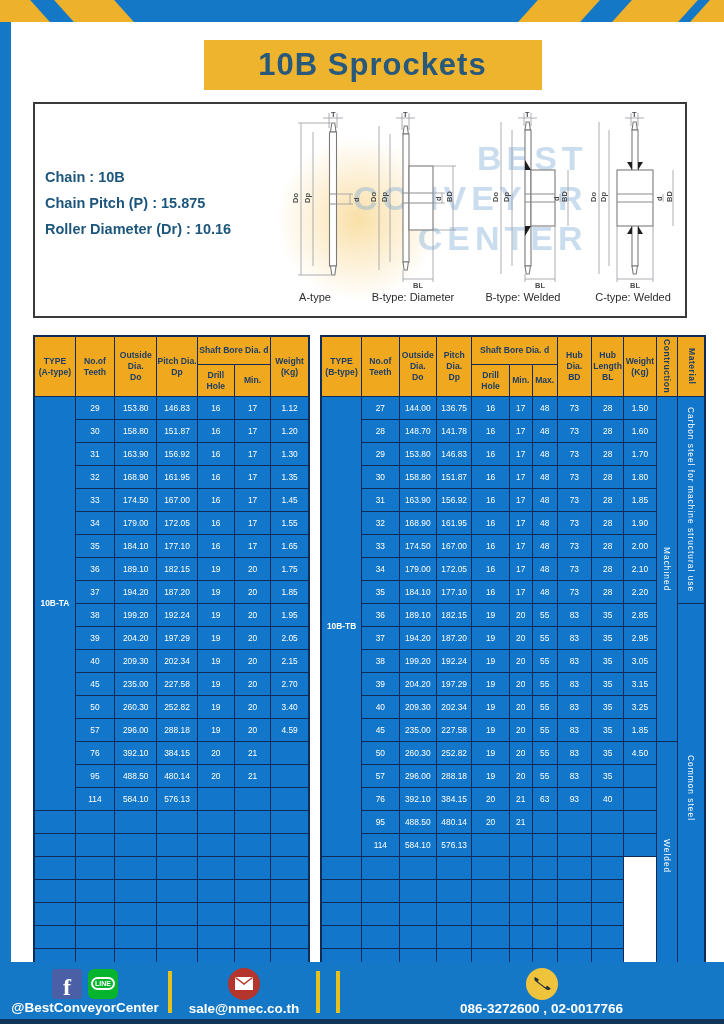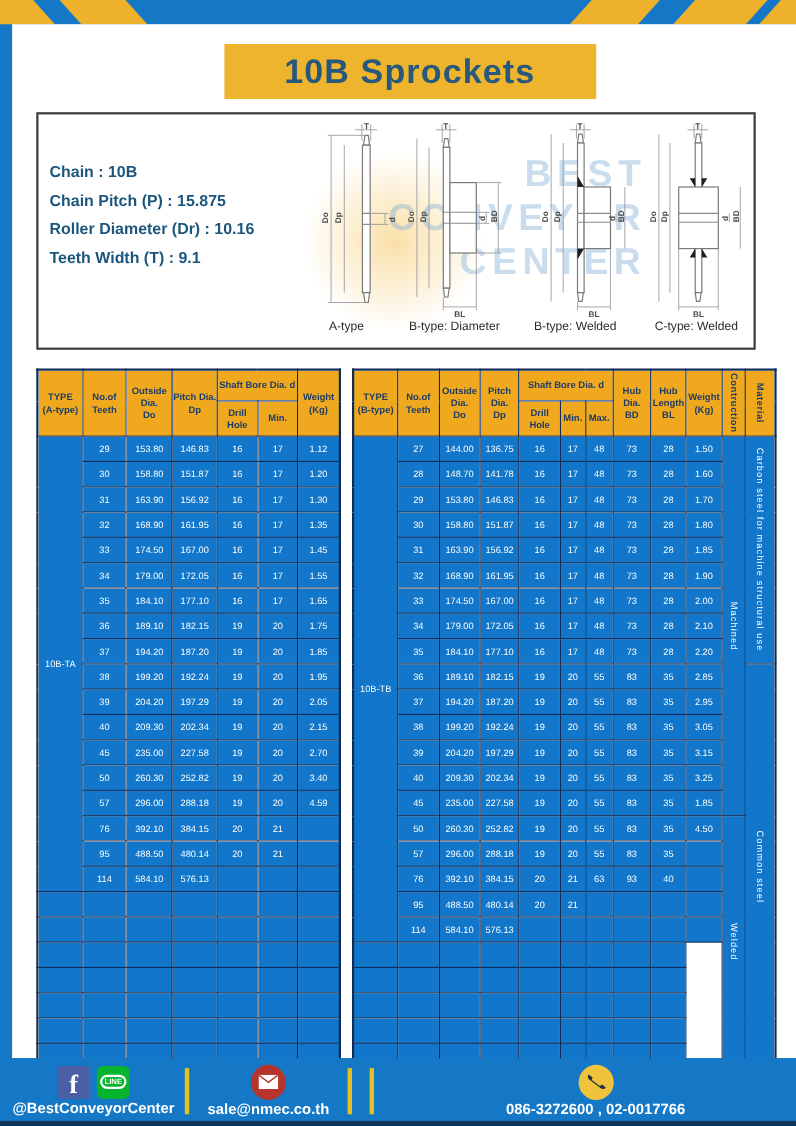--- a/index.html
+++ b/index.html
@@ -13,21 +13,21 @@
   .stripe.r{transform:skewX(-42deg);}
 
   
   .paper{position:absolute;top:22px;left:11px;right:11px;bottom:62px;background:#ffffff;}
 
   .title-banner{margin:18px auto 0;width:338px;height:50px;background:#eeb42e;display:flex;align-items:center;justify-content:center;}
   .title-banner .t{font-size:31px;font-weight:bold;color:#28597c;letter-spacing:1px;}
 
   
   .spec-panel{position:relative;margin:12px auto 0;margin-left:22px;width:650px;height:212px;border:2px solid #3a3a3a;background:#fff;overflow:hidden;}
-  .spec-list{position:absolute;left:10px;top:40px;z-index:2;}
+  .spec-list{position:absolute;left:10px;top:60px;z-index:2;}
   .spec-line{font-size:14.5px;font-weight:bold;color:#1d567c;line-height:26px;white-space:nowrap;}
   .watermark{position:absolute;left:318px;top:34px;z-index:0;text-align:right;font-weight:bold;font-size:34px;line-height:40px;letter-spacing:5px;color:rgba(122,170,212,0.40);}
   .butterfly{position:absolute;left:238px;top:30px;width:170px;height:170px;z-index:0;background:radial-gradient(circle at 50% 50%, rgba(245,198,96,0.55), rgba(245,198,96,0) 68%);}
   .diagram{position:absolute;top:6px;width:100px;height:200px;z-index:1;text-align:center;}
   .diagram svg{display:block;margin:0 auto;}
   .diagram .cap{font-size:11px;color:#2b2b2b;margin-top:1px;}
   .dg-line{stroke:#8a8a8a;stroke-width:1;fill:none;}
   .dg-dim{stroke:#9a9aa2;stroke-width:0.8;fill:none;}
   .dg-shape{stroke:#7a7a7a;stroke-width:1.1;fill:#ffffff;}
   .dg-weld{fill:#1d1d1d;stroke:none;}
@@ -36,21 +36,21 @@
   
   .tables{display:flex;margin-left:22px;margin-top:17px;gap:10px;align-items:flex-start;}
   table.spk{border-collapse:collapse;table-layout:fixed;border:2.5px solid #0e2c57;}
   table.spk td{border:1.5px solid #0e2c57;text-align:center;vertical-align:middle;padding:0;overflow:hidden;}
   table.spk thead td{background:#f0a91f;color:#1e3d66;font-weight:bold;font-size:8.6px;line-height:1.25;white-space:pre-line;}
   table.spk tbody td{background:#1277ca;color:#ffffff;font-size:8.4px;height:22px;line-height:1;}
   .ta{width:277px;}
   .tb{width:386px;}
   tr.hrow1 td{height:27px;}
   tr.hrow2 td{height:31px;}
-  td.type-cell{font-size:9px;font-weight:normal;}
+  td.type-cell{font-size:9px;font-weight:bold;}
   .vtext{writing-mode:vertical-rl;margin:0 auto;font-size:8.4px;letter-spacing:1px;white-space:nowrap;}
   .vhead{writing-mode:vertical-rl;margin:0 auto;font-size:8.6px;font-weight:bold;letter-spacing:0.5px;}
 
   
   .footer{position:absolute;left:0;right:0;bottom:0;height:62px;background:#1478c6;border-bottom:5px solid #113459;box-sizing:border-box;display:flex;align-items:center;padding:2px 10px 0 10px;}
   .fgroup{display:flex;flex-direction:column;align-items:center;justify-content:center;gap:1px;}
   .fgroup .icons{display:flex;gap:6px;align-items:center;}
   .fgroup .flabel{font-size:13.5px;font-weight:bold;color:#ffffff;white-space:nowrap;}
   .fsep{width:4px;height:42px;background:#e6c01f;margin:0 8px;flex:0 0 auto;}
   .g1{flex:0 0 150px;} .g2{flex:0 0 128px;} .g3{flex:0 0 222px;} .g4{flex:1;}
@@ -86,21 +86,20 @@
       <div class="watermark">
         <div>BEST</div>
         <div>CONVEYOR</div>
         <div>CENTER</div>
       </div>
 
       <div class="spec-list">
         <div class="spec-line">Chain : 10B</div>
         <div class="spec-line">Chain Pitch (P) : 15.875</div>
         <div class="spec-line">Roller Diameter (Dr) : 10.16</div>
-        <div class="spec-line">Teeth Width (T) : 9.1</div>
       </div>
 
       <div class="diagram" style="left:230px;">
         <svg width="96" height="180" viewBox="0 0 96 180">
           <line class="dg-dim" x1="56" y1="8" x2="76" y2="8"></line>
           <line class="dg-dim" x1="62" y1="3" x2="62" y2="18"></line>
           <line class="dg-dim" x1="70" y1="3" x2="70" y2="18"></line>
           <text class="dg-txt" x="64" y="7">T</text>
           <path class="dg-shape" d="M63.5,22 L64.8,13 L67.8,13 L69,22 Z"></path>
           <rect class="dg-shape" x="62.5" y="22" width="7" height="134"></rect>

